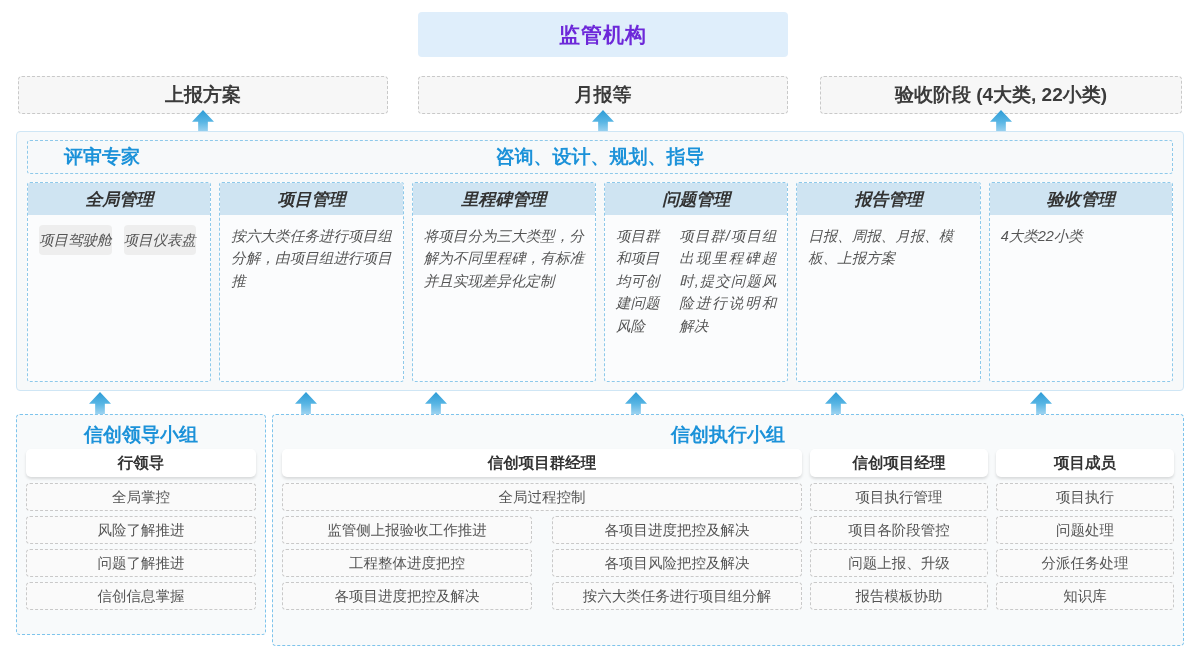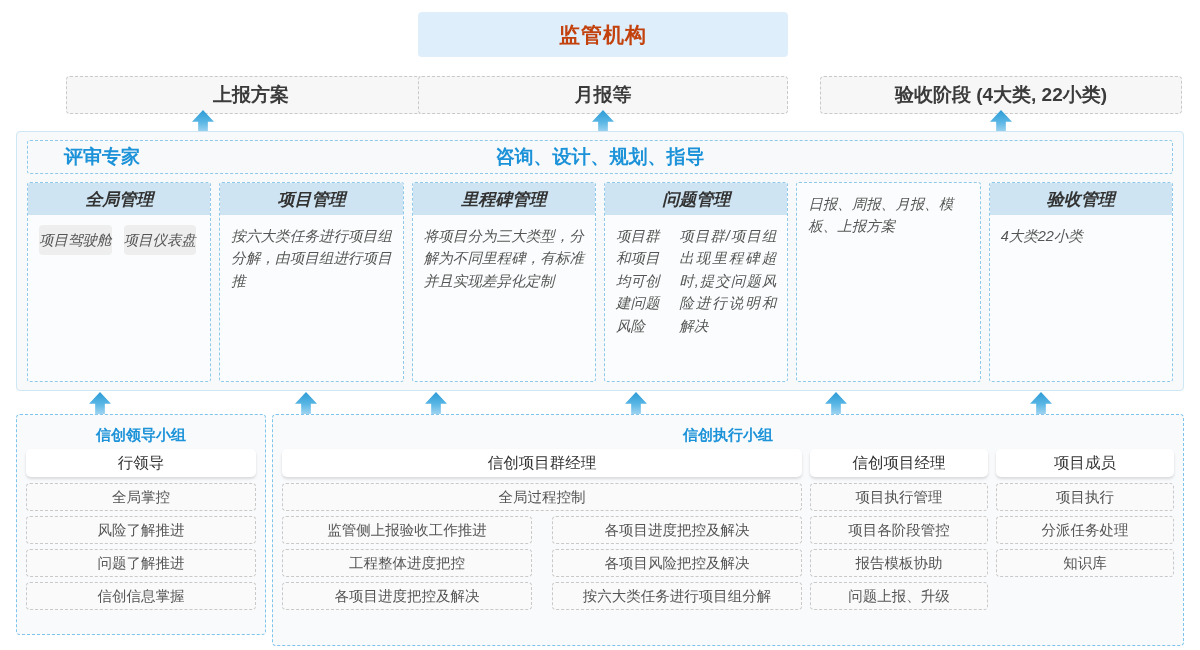--- a/index.html
+++ b/index.html
@@ -21,34 +21,34 @@
     -webkit-clip-path: polygon(50% 0%, 100% 45%, 72% 45%, 72% 100%, 28% 100%, 28% 45%, 0% 45%);
     clip-path: polygon(50% 0%, 100% 45%, 72% 45%, 72% 100%, 28% 100%, 28% 45%, 0% 45%);
   }
 
   
   .regulator {
     position:absolute; left:418px; top:12px; width:370px; height:45px;
     background:#dfeefb;
     border-radius:4px;
     display:flex; align-items:center; justify-content:center;
-    color:#c2410c; font-size:21px; font-weight:bold;
+    color:#6d28d9; font-size:21px; font-weight:bold;
     letter-spacing:1px;
   }
 
   
   .topbox {
     position:absolute; top:76px; height:38px;
     background:#f7f7f7;
     border:1px dashed #c9c9c9;
     border-radius:4px;
     display:flex; align-items:center; justify-content:center;
     font-size:19px; font-weight:bold; color:#3b3b3b;
   }
-  #topbox-0 { left:18px;  width:370px;margin-left:48px; }
+  #topbox-0 { left:18px;  width:370px; }
   #topbox-1 { left:418px; width:370px; }
   #topbox-2 { left:820px; width:362px; }
 
   
   .midband {
     position:absolute; left:16px; top:131px; width:1168px; height:260px;
     background:#f7f9fa;
     border:1px solid #cfe6f5;
     border-radius:4px;
   }
@@ -116,32 +116,32 @@
   }
   .execgroup {
     position:absolute; left:272px; top:414px; width:912px; height:232px;
     border:1px dashed #7ec4ec;
     border-radius:4px;
     background:#f8fafb;
     padding:6px 9px 0 9px;
   }
   .group-title {
     text-align:center;
-    color:#1c92d9; font-size:15px; font-weight:bold;
+    color:#1c92d9; font-size:19px; font-weight:bold;
     line-height:28px;
     height:28px;
   }
   .execgroup .group-title { position:relative; }
 
   .role-head {
     background:#ffffff;
     border-radius:5px;
     height:28px;
     display:flex; align-items:center; justify-content:center;
-    font-size:15.5px; font-weight:normal; color:#333;
+    font-size:15.5px; font-weight:bold; color:#333;
     box-shadow:0 2px 3px rgba(0,0,0,0.13);
     margin-bottom:6px;
   }
   .role-item {
     border:1px dashed #c9c9c9;
     border-radius:4px;
     background:#fafafa;
     height:28px;
     display:flex; align-items:center; justify-content:center;
     font-size:14.5px; color:#555;
@@ -209,20 +209,21 @@
 
     <div class="col">
       <div class="col-head">问题管理</div>
       <div class="col-body">
         <p class="plain">项目群和项目均可创建问题风险</p>
         <p>项目群/项目组出现里程碑超时,提交问题风险进行说明和解决</p>
       </div>
     </div>
 
     <div class="col">
+      <div class="col-head">报告管理</div>
       <div class="col-body">
         <p class="plain">日报、周报、月报、模板、上报方案</p>
       </div>
     </div>
 
     <div class="col">
       <div class="col-head">验收管理</div>
       <div class="col-body">
         <p class="plain">4大类22小类</p>
       </div>
@@ -265,25 +266,26 @@
           <div class="role-item">各项目风险把控及解决</div>
           <div class="role-item">按六大类任务进行项目组分解</div>
         </div>
       </div>
     </div>
 
     <div class="exec-col">
       <div class="role-head">信创项目经理</div>
       <div class="role-item">项目执行管理</div>
       <div class="role-item">项目各阶段管控</div>
+      <div class="role-item">问题上报、升级</div>
       <div class="role-item">报告模板协助</div>
-      <div class="role-item">问题上报、升级</div>
     </div>
 
     <div class="exec-col">
       <div class="role-head">项目成员</div>
       <div class="role-item">项目执行</div>
+      <div class="role-item">问题处理</div>
       <div class="role-item">分派任务处理</div>
       <div class="role-item">知识库</div>
     </div>
 
   </div>
 </div>
 
 </body></html>

